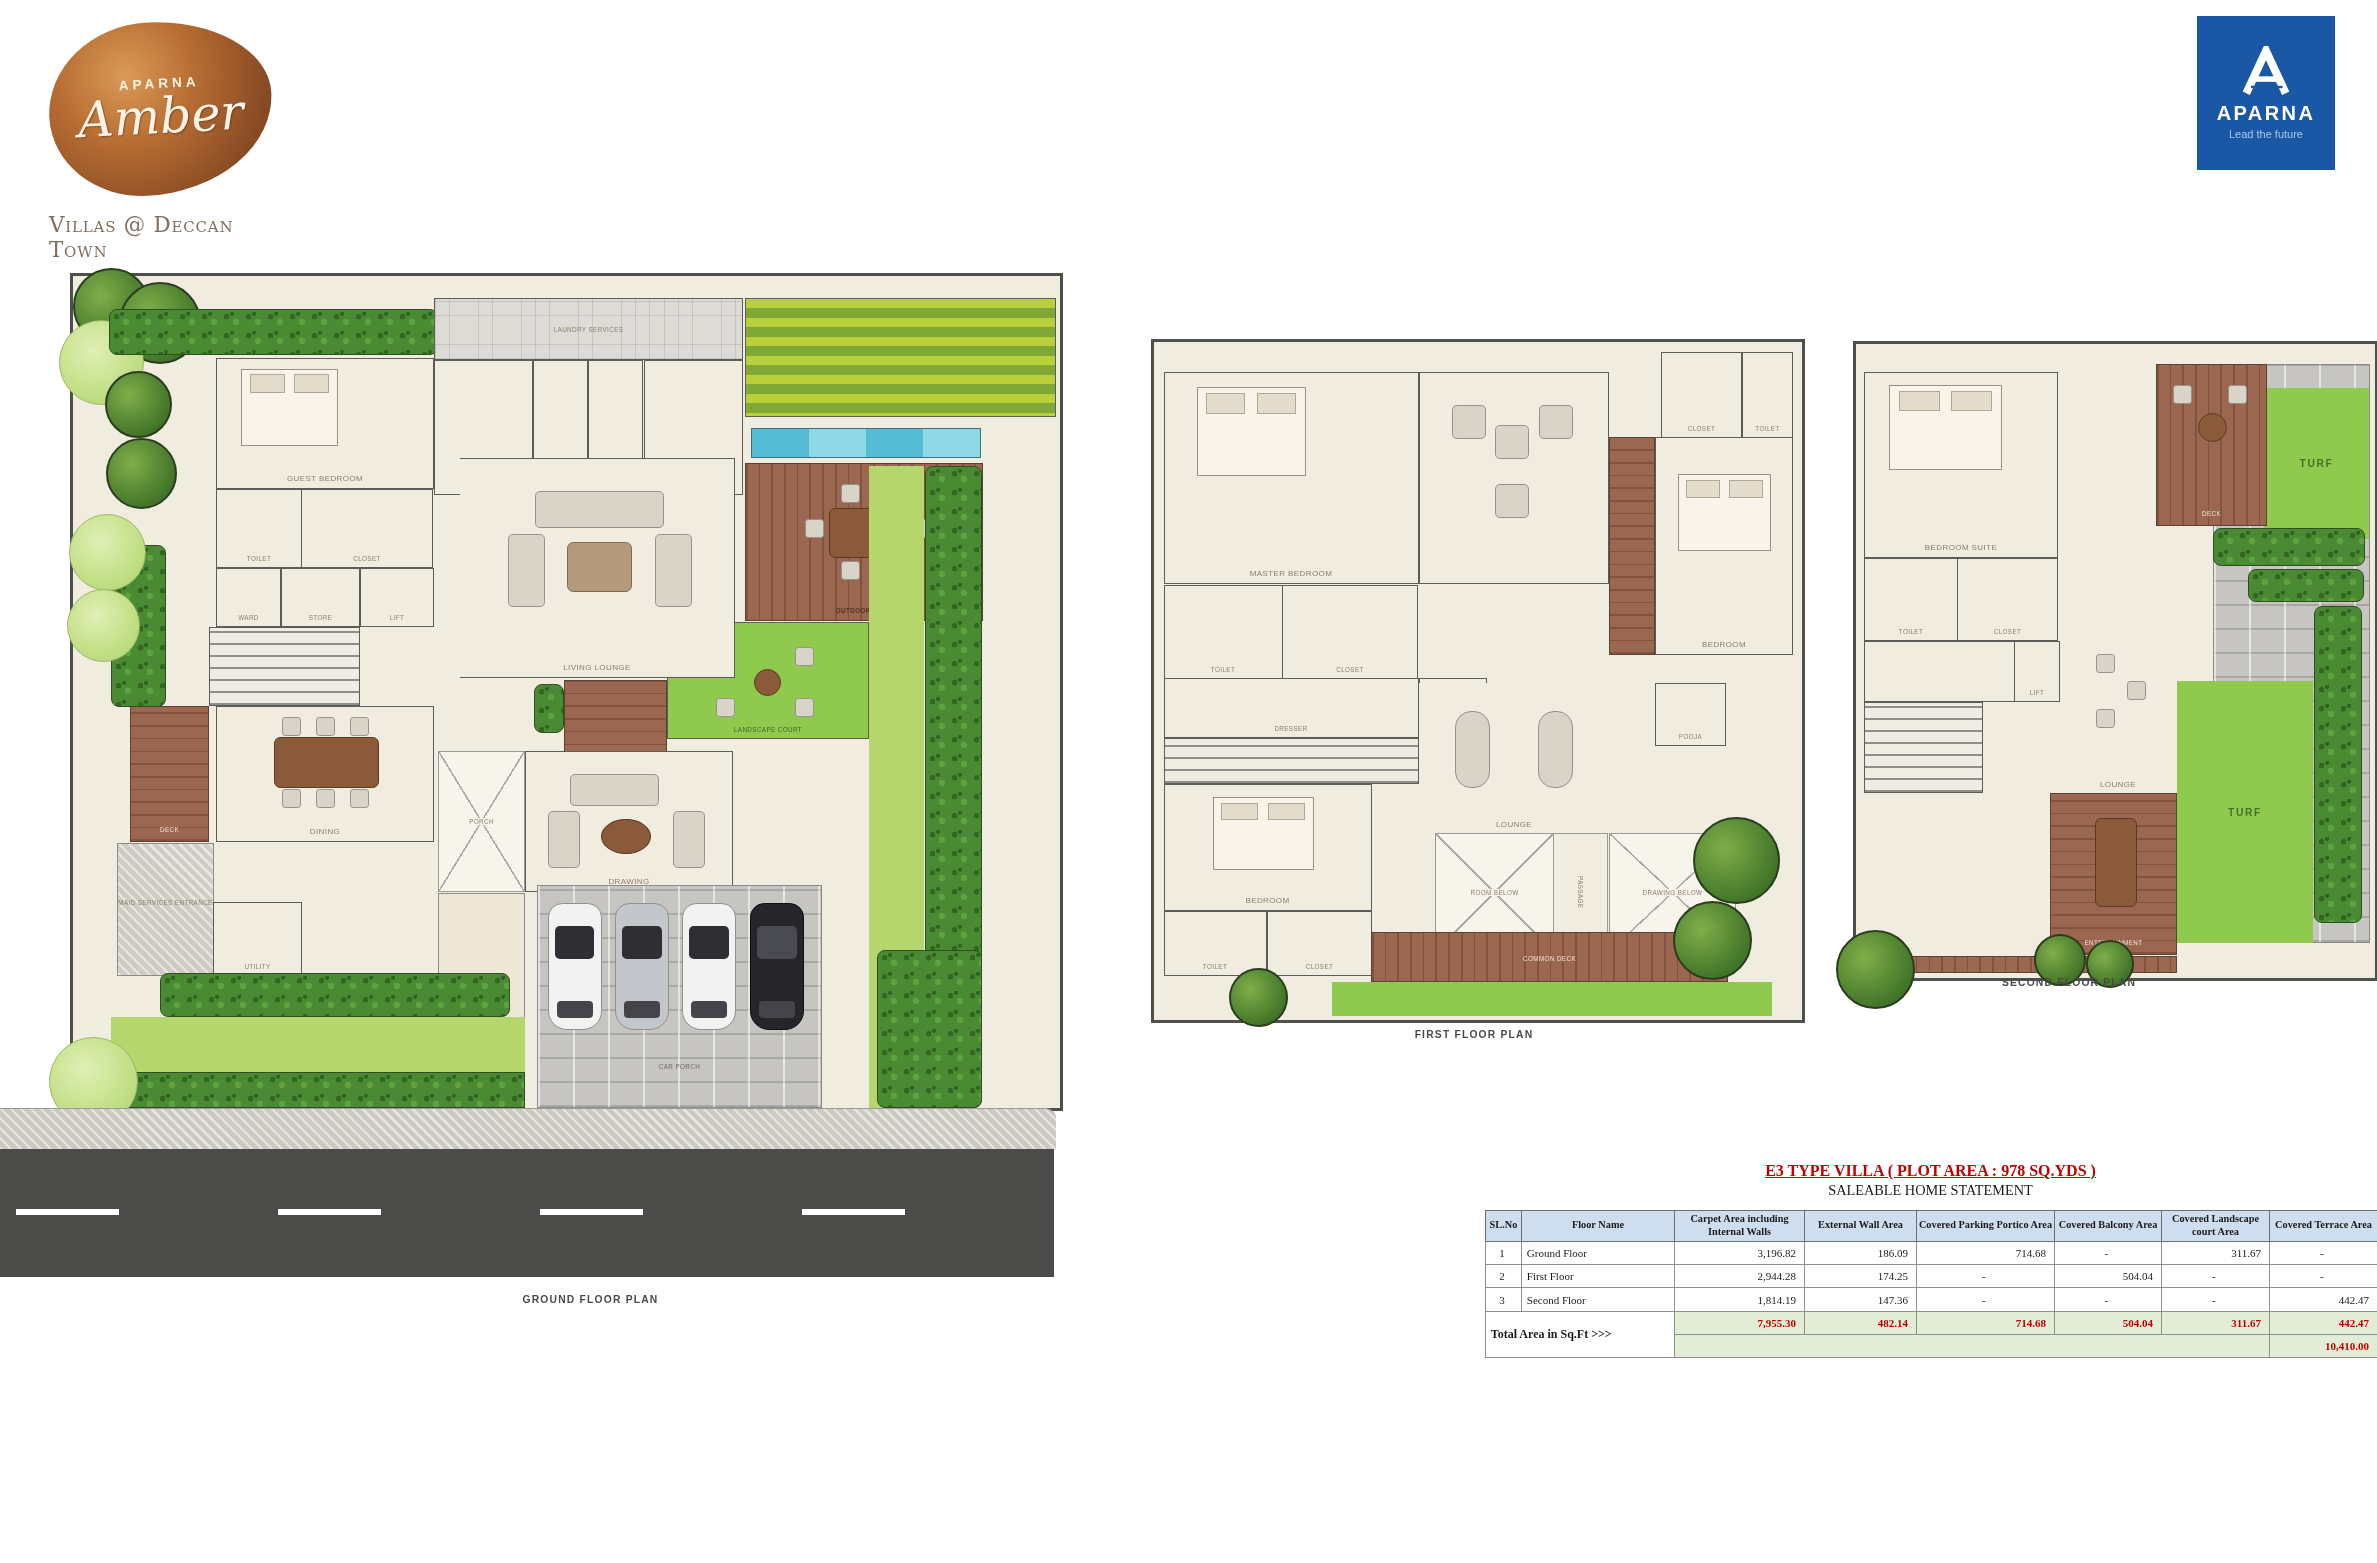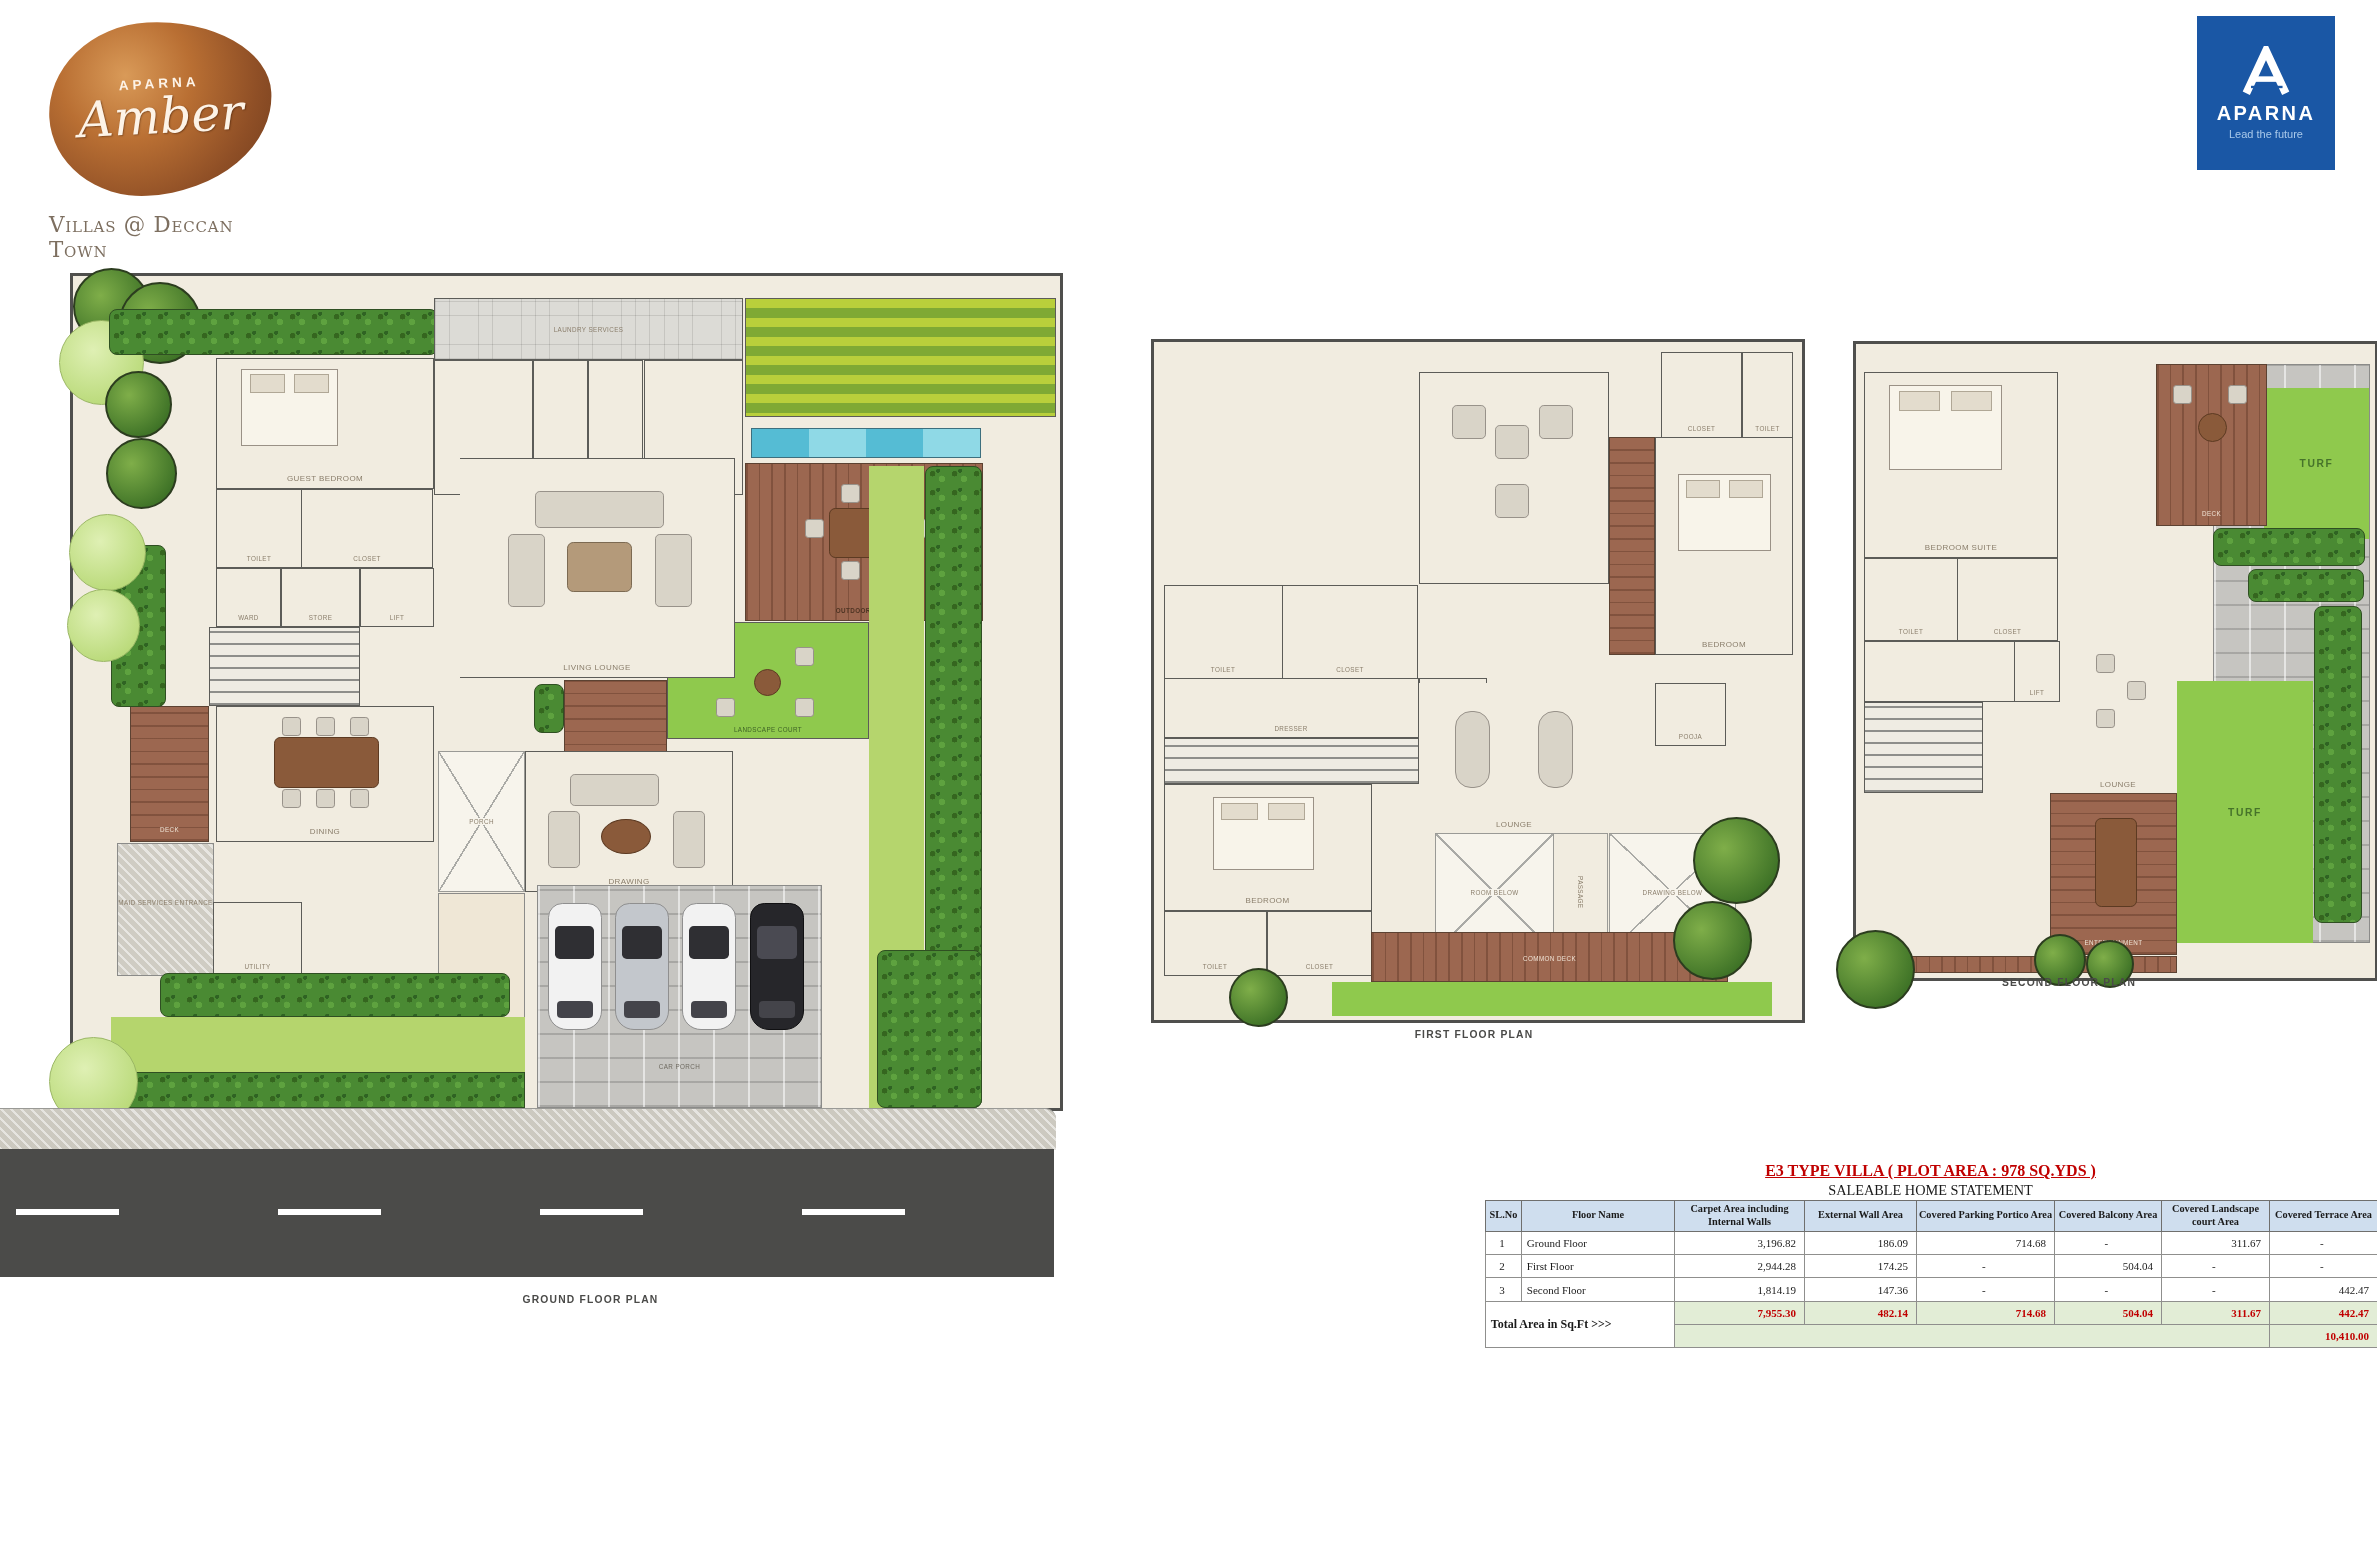--- a/index.html
+++ b/index.html
@@ -94,21 +94,21 @@
     background:#ccc9c0;background-image:repeating-linear-gradient(45deg,rgba(255,255,255,.5) 0 2.4px,transparent 2.4px 7.1px);
     border-top:1.6px solid #9a9a96;border-radius:0 11px 0 0;}
   .road{position:absolute;left:0;top:1149px;width:1054px;height:128px;background:#4b4b49;}
   .road-dash{position:absolute;left:16px;top:60px;width:1014px;height:5.5px;
     background:repeating-linear-gradient(90deg,#fff 0 103px,transparent 103px 262px);}
 
   
   .tablewrap{position:absolute;left:1485px;top:1162px;width:891px;font-family:"Liberation Serif",serif;}
   .t-title{color:#c00000;font-weight:bold;font-size:16px;text-align:center;text-decoration:underline;}
   .t-sub{color:#1a1a1a;font-size:14.3px;text-align:center;margin-top:1.6px;}
-  table.areas{border-collapse:collapse;width:100%;margin-top:1px;table-layout:fixed;}
+  table.areas{border-collapse:collapse;width:100%;margin-top:11px;table-layout:fixed;}
   table.areas th{background:#cfdeee;border:0.8px solid #6f6f6d;font-size:10.3px;font-weight:bold;
     color:#1a1a1a;padding:2.4px 1.6px;line-height:1.25;}
   table.areas td{border:0.8px solid #8f8f8d;font-size:11px;color:#1a1a1a;padding:1.6px 8px 1.6px 4.8px;height:19px;}
   table.areas td.num{text-align:right;}
   table.areas td.ctr{text-align:center;}
   table.areas td.green{background:#e2edd6;}
   table.areas td.redv{color:#c00000;font-weight:bold;text-align:right;}
   table.areas td.totlbl{font-weight:bold;font-size:12px;}
   table.areas{border:1.6px solid #555553;}
 </style>
@@ -264,20 +264,24 @@
     <div class="tree light" style="left:-24px;top:761px;width:87px;height:87px;"></div>
   </div>
 
   <div class="sidewalk"></div>
   <div class="road">
     <div class="road-dash"></div>
   </div>
   <div class="caption" style="left:432px;top:1294px;width:317px;">GROUND FLOOR PLAN</div>
 
   <div class="plan" style="left:1151px;top:339px;width:648px;height:678px;">
+    <div class="room" style="left:9.5px;top:30px;width:255px;height:212px;">
+      <div class="bed" style="left:32px;top:14.3px;width:107px;height:87px;"></div>
+      <span class="rlabel">MASTER BEDROOM</span>
+    </div>
     <div class="room" style="left:265px;top:30px;width:190px;height:212px;">
       <div class="sofa" style="left:32px;top:32px;width:32px;height:32px;"></div>
       <div class="sofa" style="left:75px;top:52px;width:32px;height:32px;"></div>
       <div class="sofa" style="left:119px;top:32px;width:32px;height:32px;"></div>
       <div class="sofa" style="left:75px;top:111px;width:32px;height:32px;"></div>
     </div>
     <div class="room" style="left:507px;top:9.5px;width:81px;height:86px;">
       <span class="rlabel t8">CLOSET</span>
     </div>
     <div class="room" style="left:588px;top:9.5px;width:51px;height:86px;">

